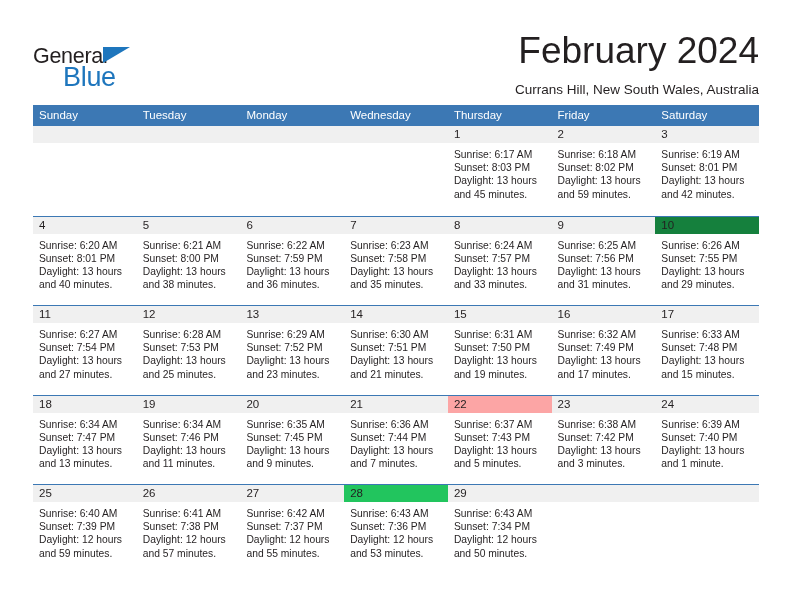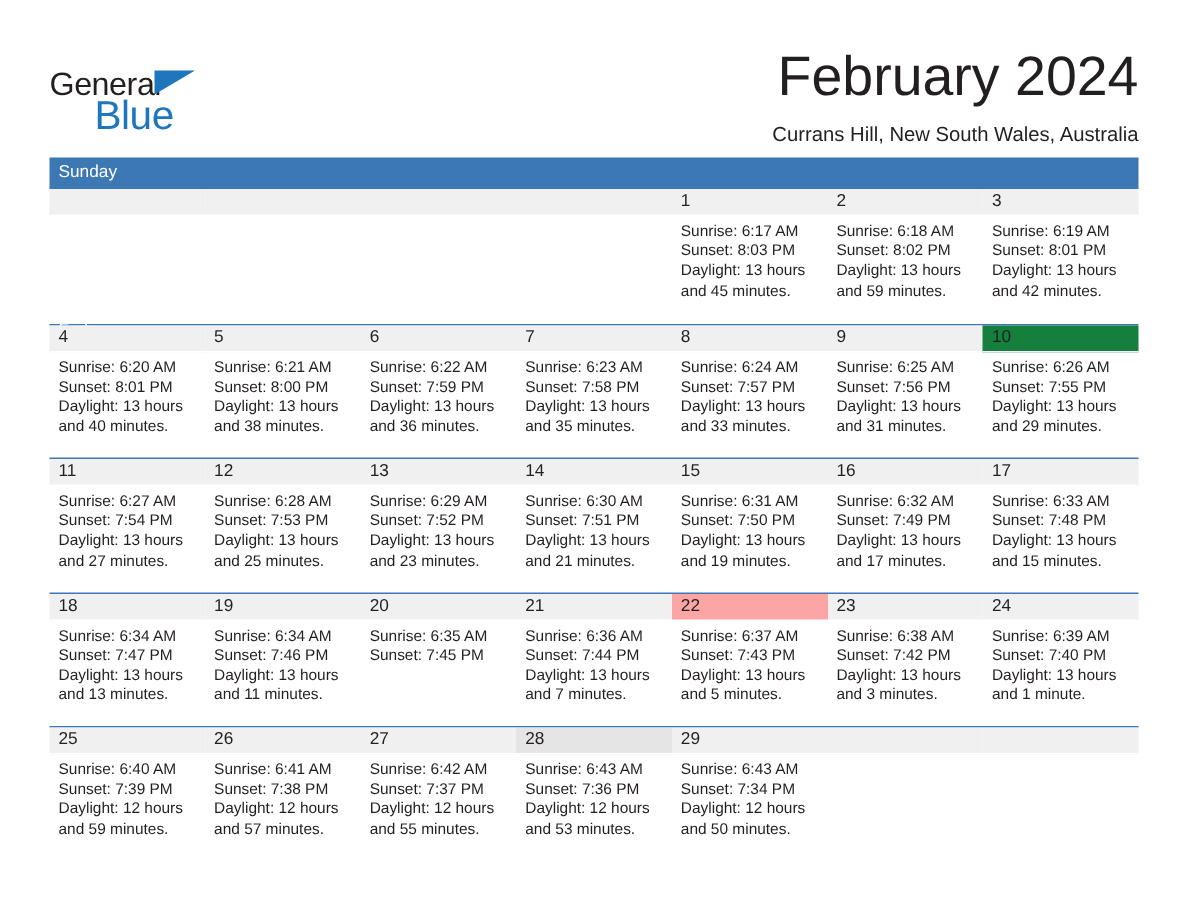--- a/index.html
+++ b/index.html
@@ -88,21 +88,20 @@
   .calendar {
     position: absolute;
     left: 33px;
     top: 105px;
     width: 726px;
   }
   .weekdays {
     display: flex;
     background: #3c78b4;
     height: 21px;
-    flex-direction: column;
   }
   .weekday {
     flex: 1 1 0;
     color: #ffffff;
     font-size: 11.5px;
     line-height: 21px;
     padding-left: 6px;
     box-sizing: border-box;
   }
 
@@ -396,20 +395,21 @@
               <div class="daylight">Daylight: 13 hours and 11 minutes.</div>
             </div>
           </div>
           <div class="day">
             <div class="daynum-band" style="background: rgb(240, 240, 240);">
               <div class="daynum">20</div>
             </div>
             <div class="day-info">
               <div>Sunrise: 6:35 AM</div>
               <div>Sunset: 7:45 PM</div>
+              <div class="daylight">Daylight: 13 hours and 9 minutes.</div>
             </div>
           </div>
           <div class="day">
             <div class="daynum-band" style="background: rgb(240, 240, 240);">
               <div class="daynum">21</div>
             </div>
             <div class="day-info">
               <div>Sunrise: 6:36 AM</div>
               <div>Sunset: 7:44 PM</div>
               <div class="daylight">Daylight: 13 hours and 7 minutes.</div>
@@ -471,21 +471,21 @@
             <div class="daynum-band" style="background: rgb(240, 240, 240);">
               <div class="daynum">27</div>
             </div>
             <div class="day-info">
               <div>Sunrise: 6:42 AM</div>
               <div>Sunset: 7:37 PM</div>
               <div class="daylight">Daylight: 12 hours and 55 minutes.</div>
             </div>
           </div>
           <div class="day">
-            <div class="daynum-band" style="background: #e5e5e5;">
+            <div class="daynum-band" style="background: #22c55e;">
               <div class="daynum">28</div>
             </div>
             <div class="day-info">
               <div>Sunrise: 6:43 AM</div>
               <div>Sunset: 7:36 PM</div>
               <div class="daylight">Daylight: 12 hours and 53 minutes.</div>
             </div>
           </div>
           <div class="day">
             <div class="daynum-band" style="background: rgb(240, 240, 240);">

